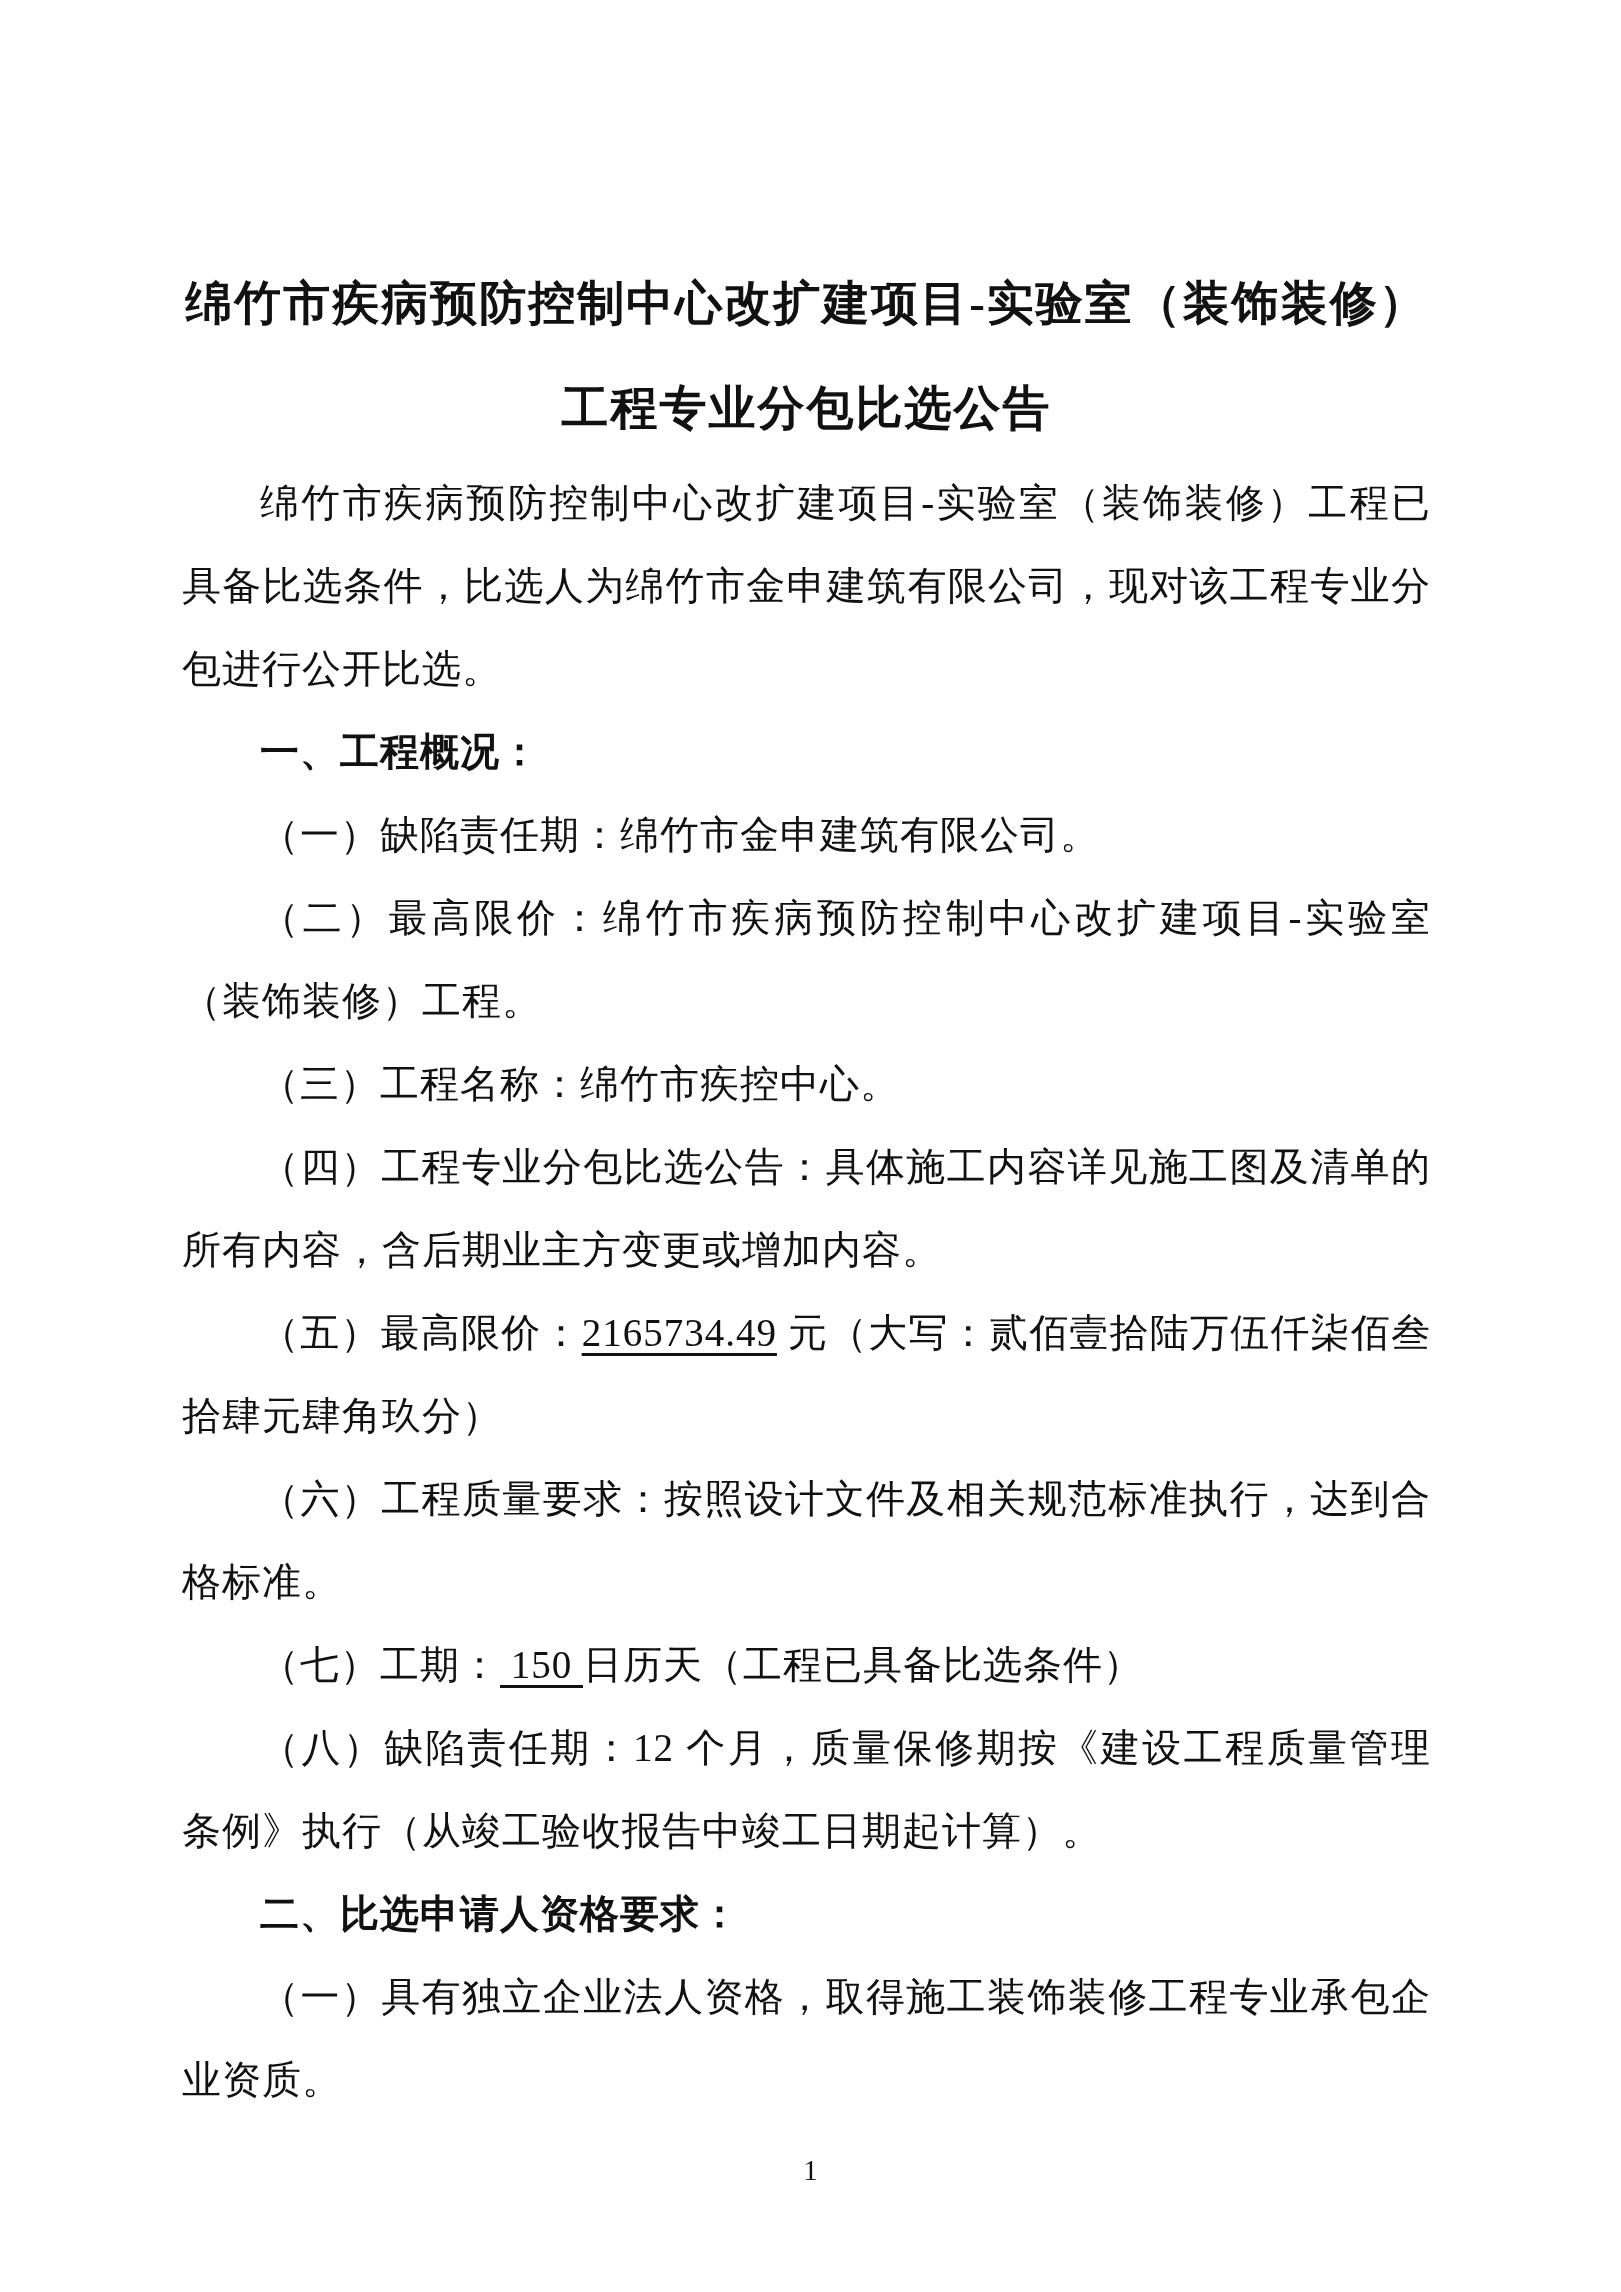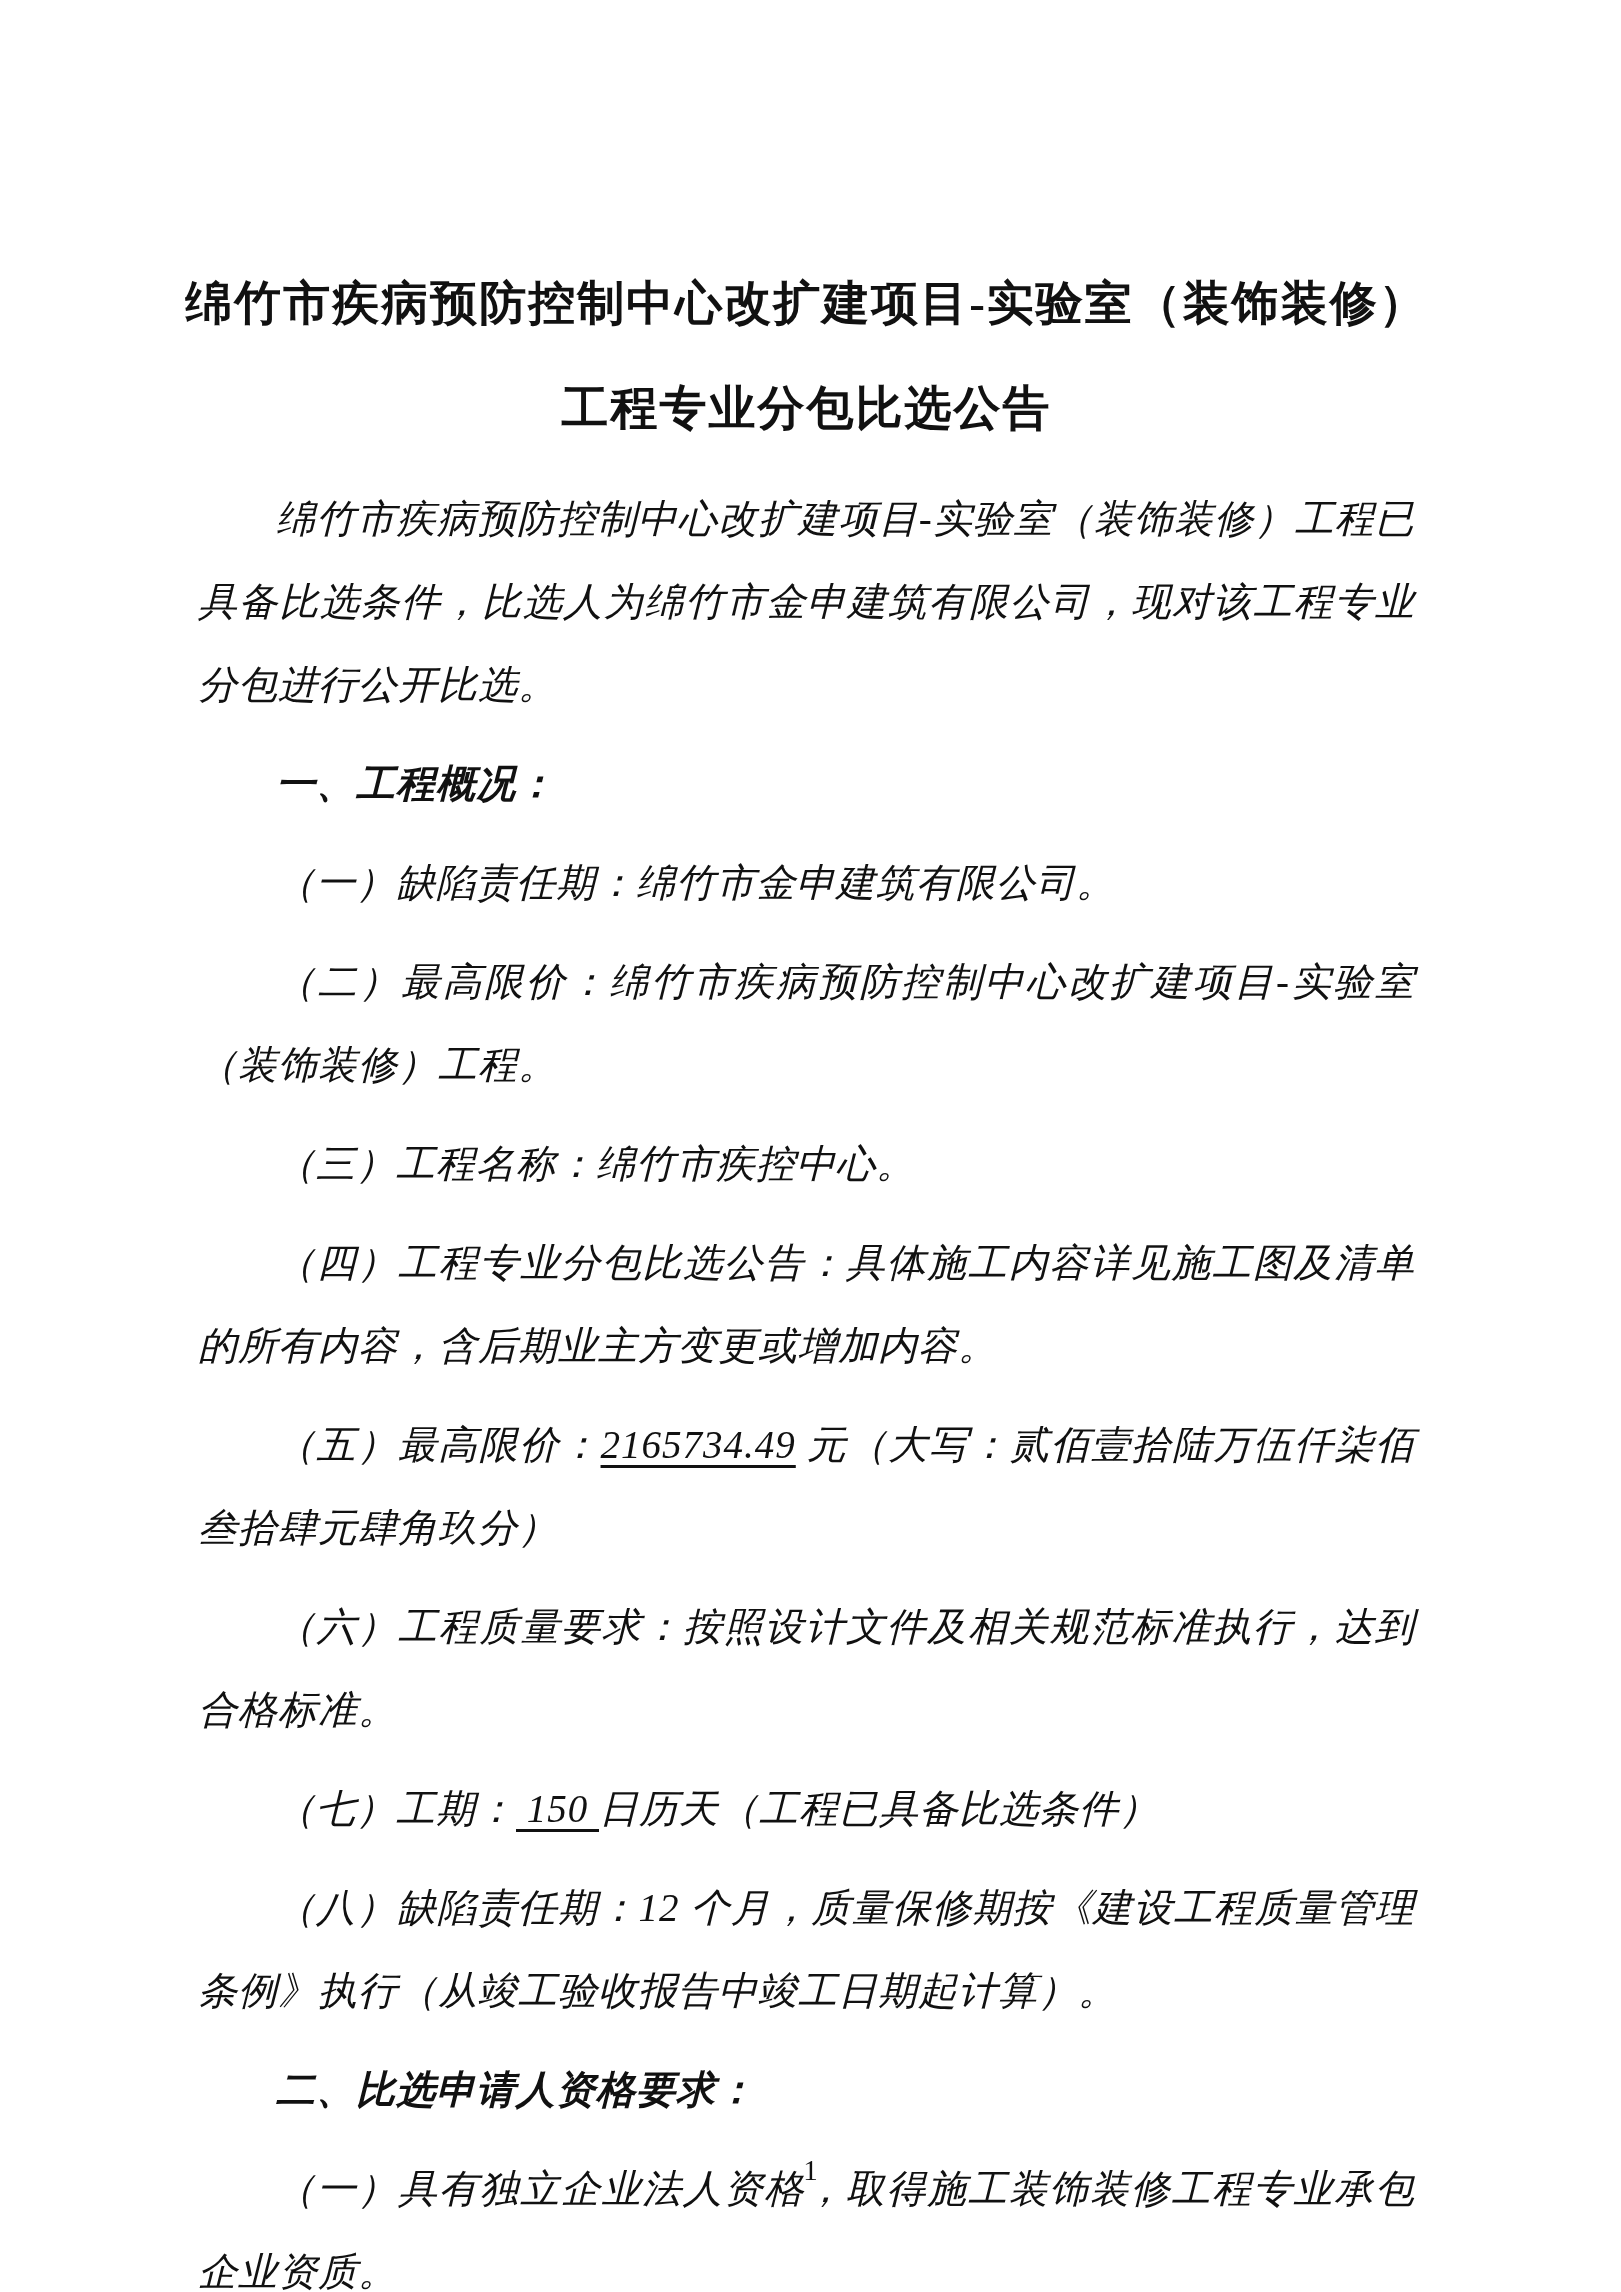--- a/index.html
+++ b/index.html
@@ -27,28 +27,27 @@
     font-size: 47px;
     line-height: 105px;
     font-weight: 700;
     text-align: center;
     letter-spacing: 2px;
   }
   .title-line {
     display: block;
   }
   p.line {
-    margin: 16px;
+    margin: 0;
     font-size: 39px;
     line-height: 83px;
     letter-spacing: 1px;
     text-align: justify;
     text-justify: inter-ideograph;
     text-indent: 2em;
-    font-style: italic;
   }
   p.line.bold {
     font-weight: 700;
   }
   .u {
     text-decoration: underline;
     text-underline-offset: 6.9px;
   }
   .page-number {
     position: absolute;

